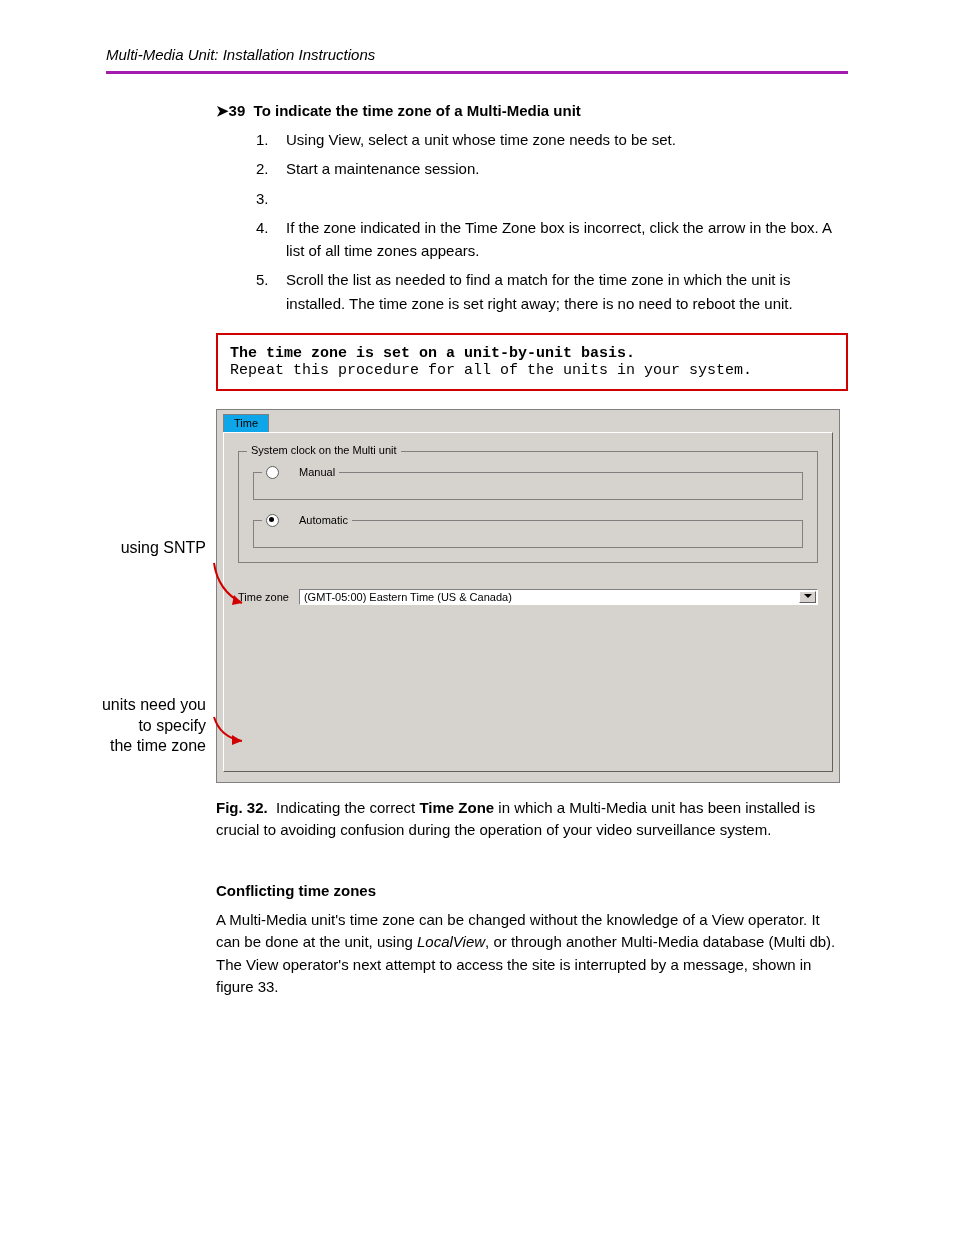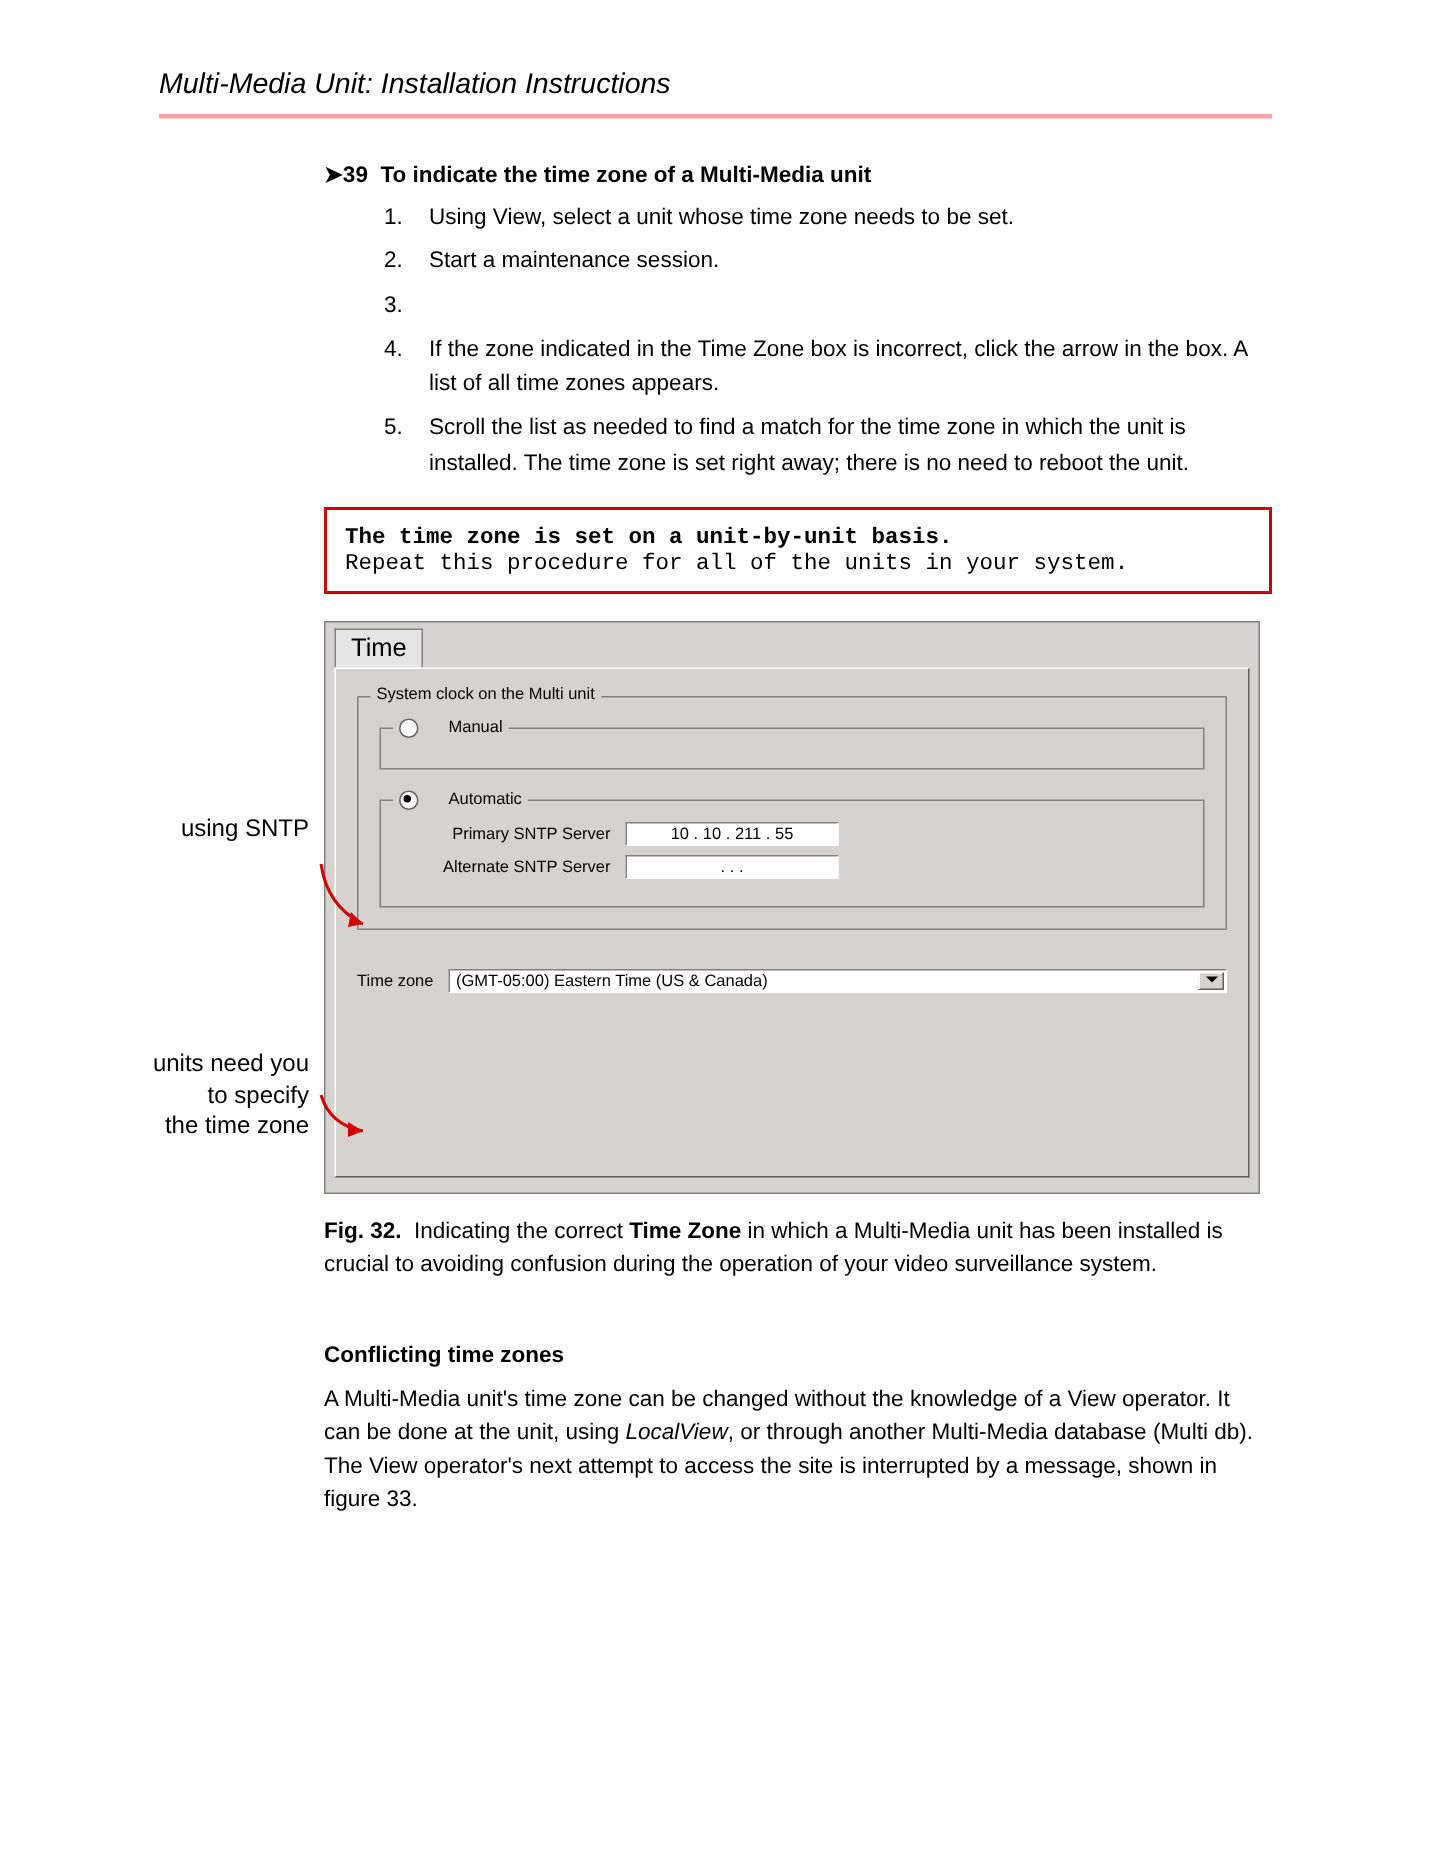--- a/index.html
+++ b/index.html
@@ -9,23 +9,23 @@
     background: #fff;
     color: #000;
     width: 954px;
   }
   .page {
     padding: 46px 106px 30px 106px;
     box-sizing: border-box;
   }
   .header-line {
     font-style: italic;
-    font-size: 19px;
+    font-size: 15px;
     padding-bottom: 8px;
-    border-bottom: 3px solid #fca5a5;
+    border-bottom: 3px solid #a21caf;
   }
   .body-col {
     margin-left: 110px; 
   }
   .sec-heading {
     font-weight: bold;
     font-size: 15px;
     margin-top: 28px;
   }
   .sec-heading .arrow { font-family: "Arial Black", Arial, sans-serif; }
@@ -57,23 +57,23 @@
     font-size: 11px;
     color:#000;
     position: relative;
   }
   .tab {
     position: relative;
     top:0; left:6px;
     display:inline-block;
     border:1px solid #808080;
     border-bottom:none;
-    background:#e5e5e5;
+    background:#0ea5e9;
     padding:2px 10px 3px 10px;
-    font-size:17px;
+    font-size:11px;
     margin-top:4px;
   }
   .tab-panel {
     border:1px solid #fff;
     border-right-color:#606060; border-bottom-color:#606060;
     margin:0 6px 10px 6px;
     padding:18px 14px 20px 14px;
     min-height: 300px;
     position:relative;
   }
@@ -228,30 +228,20 @@
                 <span>Manual</span>
               </div>
             </div>
 
             <div class="inner-group" style="margin-top:20px;padding-left:33px;">
               <div class="legend">
                 <span class="radio checked"></span>
                 <span>Automatic</span>
               </div>
               <div style="display:flex; gap:18px;">
-                <div>
-                  <div class="kv-row">
-                    <div style="width:120px; text-align:right;">Primary SNTP Server</div>
-                    <div class="ip-box">10  .  10  . 211  .  55</div>
-                  </div>
-                  <div class="kv-row">
-                    <div style="width:120px; text-align:right;">Alternate SNTP Server</div>
-                    <div class="ip-box">.        .        .</div>
-                  </div>
-                </div>
               </div>
             </div>
           </div>
 
           <div class="tz-row" style="margin-top:26px;">
             <div style="font-size:11px;">Time zone</div>
             <div class="tz-select">
               <span>(GMT-05:00) Eastern Time (US &amp; Canada)</span>
               <div class="tz-arrow"></div>
             </div>

